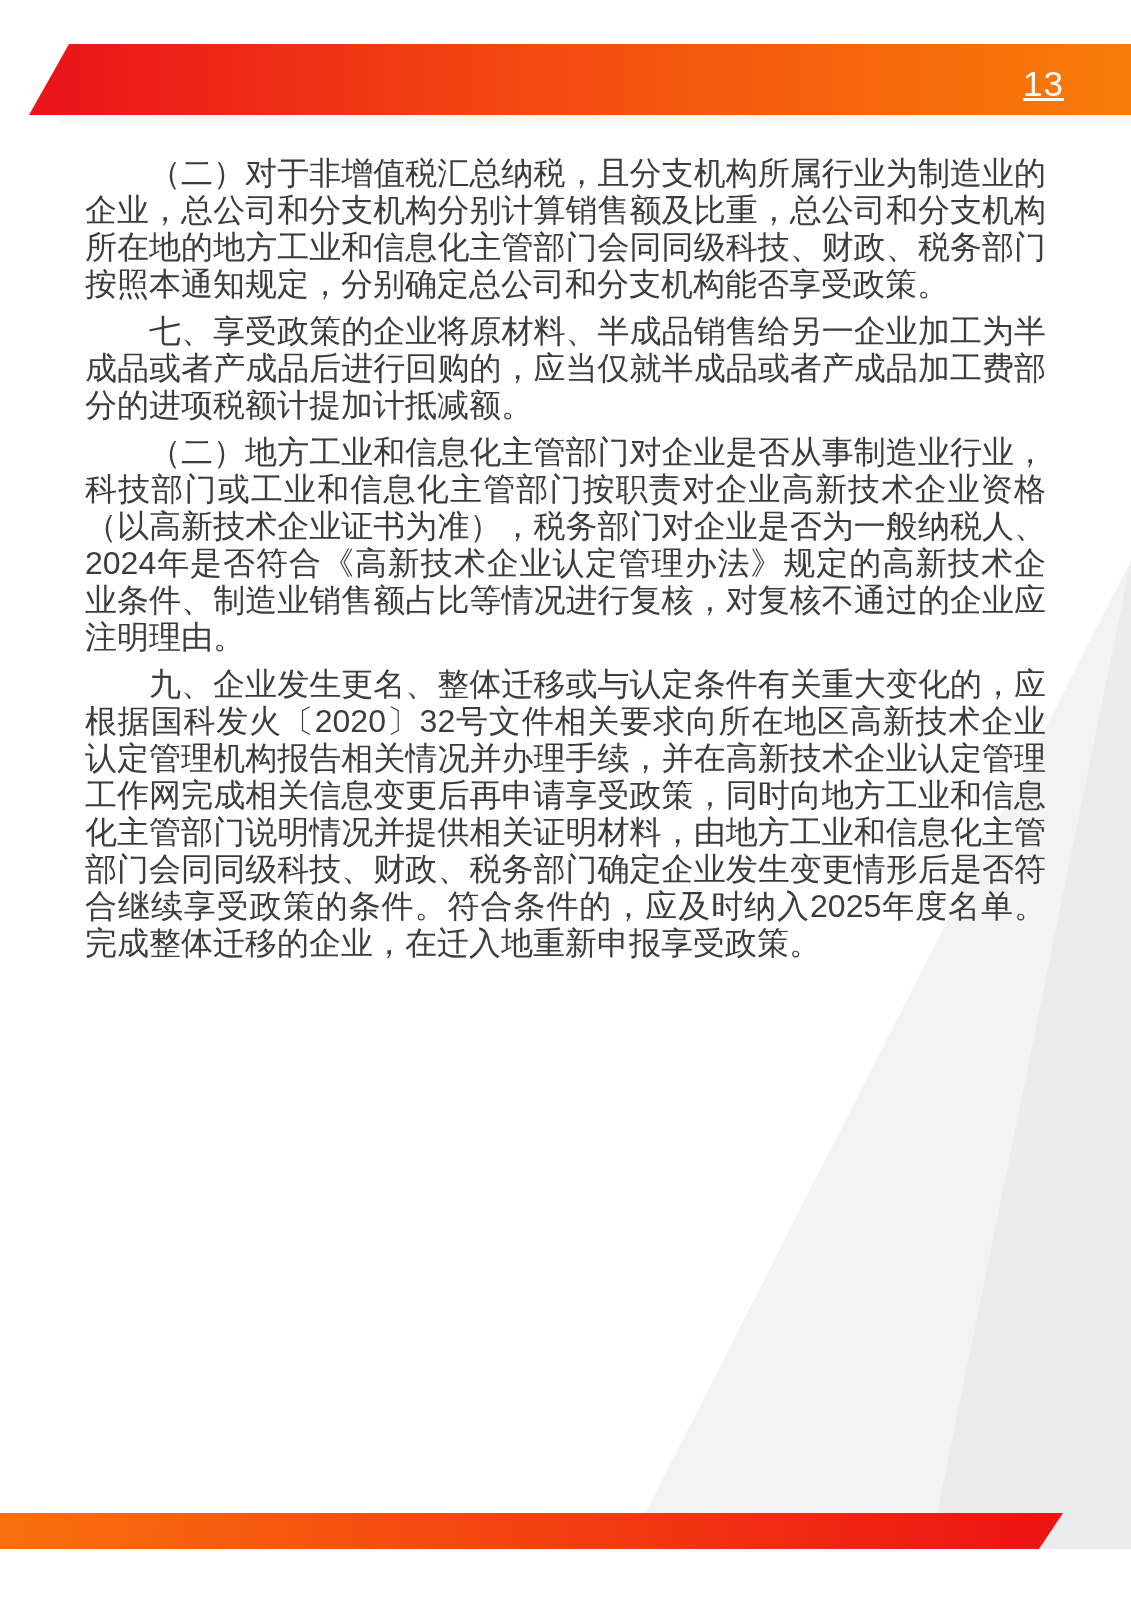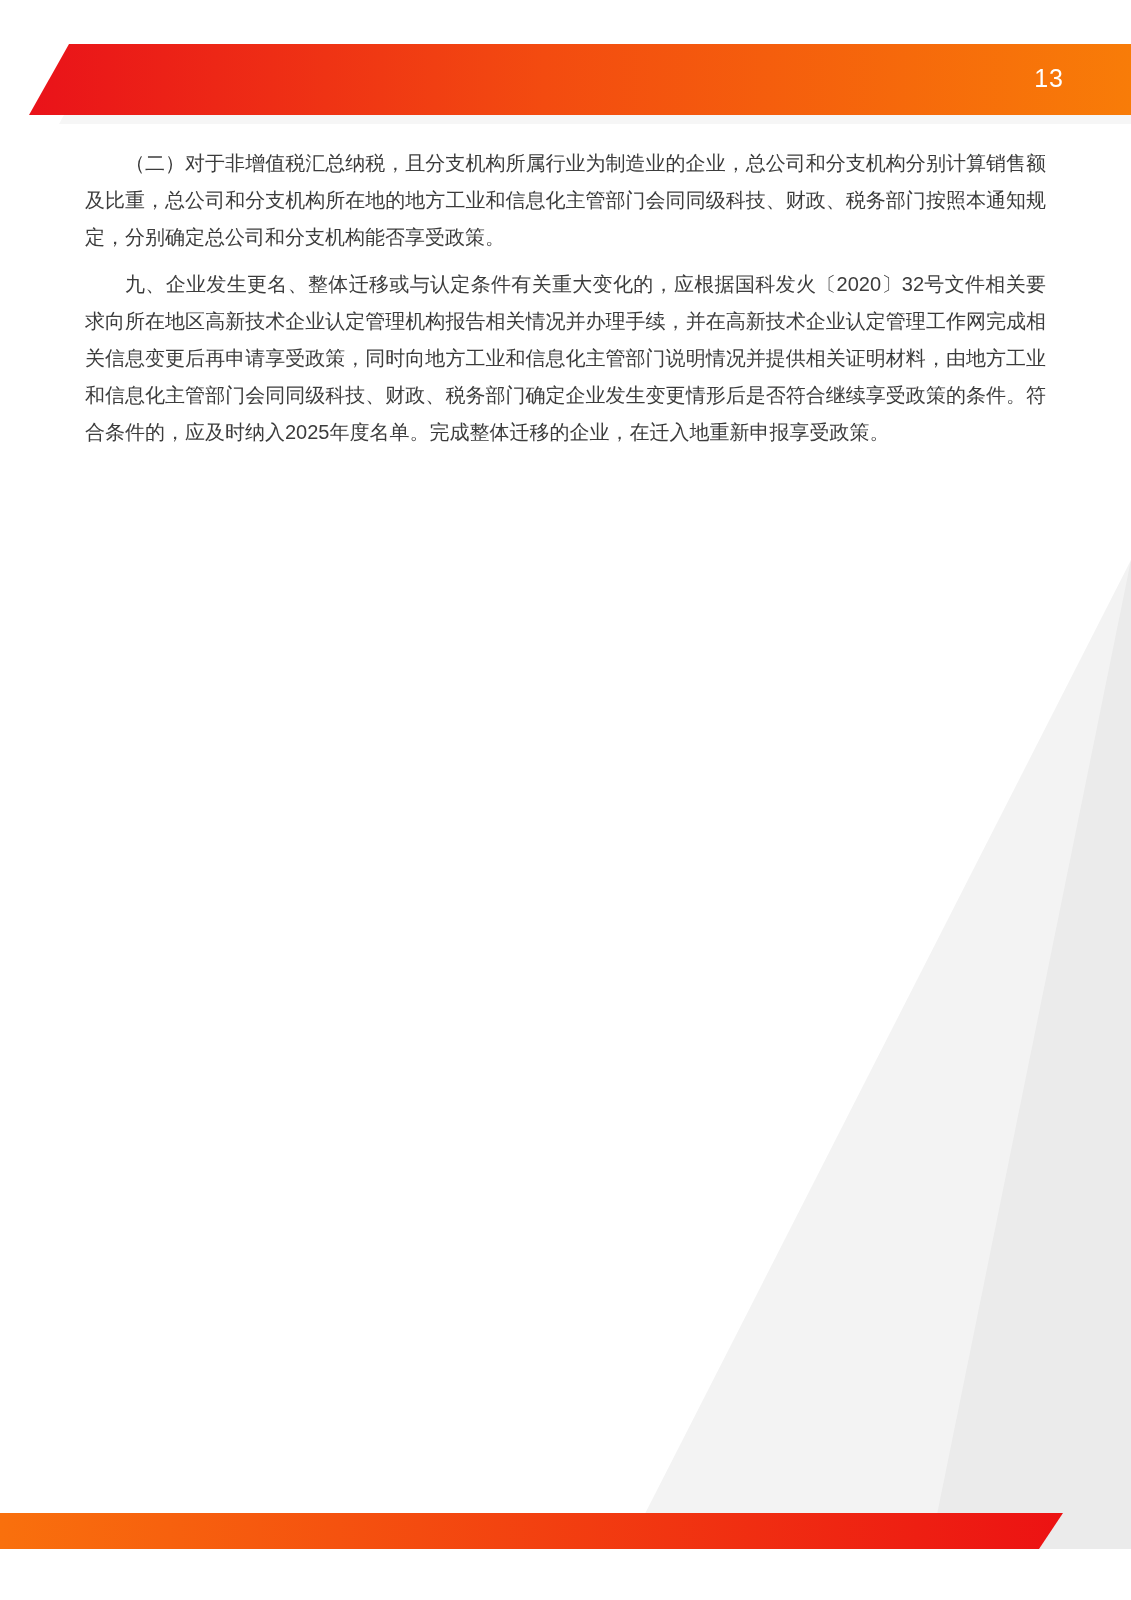--- a/index.html
+++ b/index.html
@@ -26,57 +26,60 @@
     background: #f6f6f6;
     clip-path: polygon(64px 115px, 1131px 115px, 1131px 124px, 59px 124px);
   }
   .header-band {
     position: absolute; left: 0; top: 0; width: 1131px; height: 115px;
     background: linear-gradient(90deg, var(--band-red, #e90f1a) 0%, var(--band-mid, #f34b10) 48%, var(--band-orange, #f87c08) 100%);
     clip-path: polygon(69px 44px, 1131px 44px, 1131px 115px, 29px 115px);
   }
   .page-number {
     position: absolute;
-    top: 62px; right: 67px;
+    top: 68px; right: 67px;
     color: #ffffff;
-    font-size: 25px;
+    font-size: 35px;
     line-height: 32px;
     letter-spacing: 1px;
+    text-decoration: underline;
   }
   
   .footer-band {
     position: absolute; left: 0; top: 1513px; width: 1131px; height: 36px;
     background: linear-gradient(90deg, var(--footer-orange, #f9700d) 0%, var(--footer-red, #ec1013) 96%);
     clip-path: polygon(0px 0px, 1063px 0px, 1039px 36px, 0px 36px);
   }
   
   .content {
     position: absolute;
     left: 85px; top: 145px;
     width: 961px;
     color: var(--text, #3c3c3c);
   }
   .content p {
-    margin: 0 0 10px 0;
-    font-size: 20px;
+    margin: 10px 0 10px 0;
+    font-size: 32px;
     line-height: 37px;
     text-align: justify;
     text-indent: 2em;
     word-break: break-all;
     overflow-wrap: break-word;
   }
 </style>
 </head>
 <body>
 
 <div class="wedge wedge-light"></div>
 <div class="wedge wedge-dark"></div>
 
 <div class="band-shadow"></div>
 <div class="header-band"></div>
 <div class="page-number">13</div>
 
 <div class="content">
   <p>（二）对于非增值税汇总纳税，且分支机构所属行业为制造业的企业，总公司和分支机构分别计算销售额及比重，总公司和分支机构所在地的地方工业和信息化主管部门会同同级科技、财政、税务部门按照本通知规定，分别确定总公司和分支机构能否享受政策。</p>
+  <p>七、享受政策的企业将原材料、半成品销售给另一企业加工为半成品或者产成品后进行回购的，应当仅就半成品或者产成品加工费部分的进项税额计提加计抵减额。</p>
+  <p>（二）地方工业和信息化主管部门对企业是否从事制造业行业，科技部门或工业和信息化主管部门按职责对企业高新技术企业资格（以高新技术企业证书为准），税务部门对企业是否为一般纳税人、2024年是否符合《高新技术企业认定管理办法》规定的高新技术企业条件、制造业销售额占比等情况进行复核，对复核不通过的企业应注明理由。</p>
   <p>九、企业发生更名、整体迁移或与认定条件有关重大变化的，应根据国科发火〔2020〕32号文件相关要求向所在地区高新技术企业认定管理机构报告相关情况并办理手续，并在高新技术企业认定管理工作网完成相关信息变更后再申请享受政策，同时向地方工业和信息化主管部门说明情况并提供相关证明材料，由地方工业和信息化主管部门会同同级科技、财政、税务部门确定企业发生变更情形后是否符合继续享受政策的条件。符合条件的，应及时纳入2025年度名单。完成整体迁移的企业，在迁入地重新申报享受政策。</p>
 </div>
 
 <div class="footer-band"></div>
 
 </body></html>

